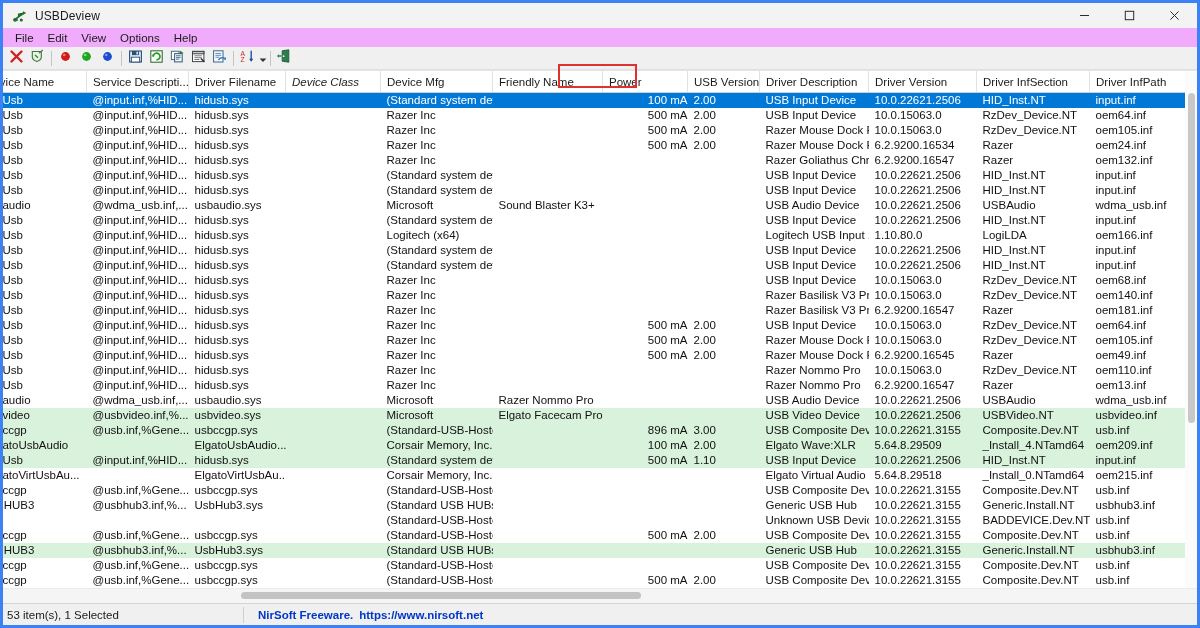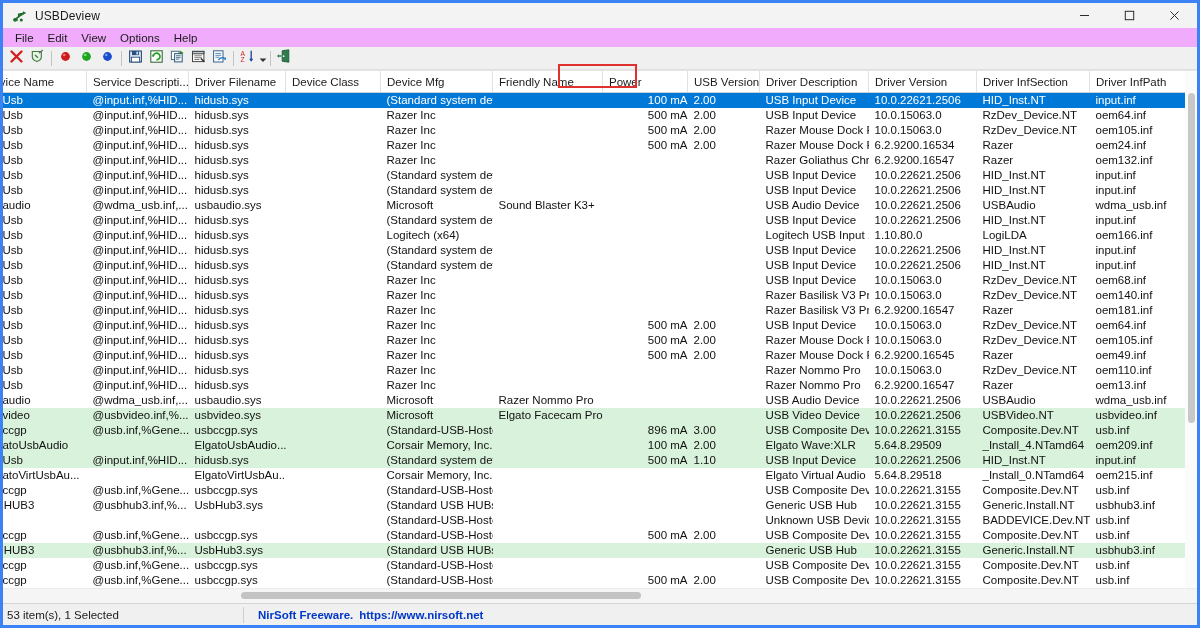--- a/index.html
+++ b/index.html
@@ -372,21 +372,21 @@
     </div>
   </div>
 
   <div class="listwrap">
     <table class="grid">
       <thead>
         <tr id="header-row">
             <th style="width: 90px;">rvice Name</th>
             <th style="width: 95px; margin-left: 23px;">Service Descripti...</th>
             <th style="width: 90px;">Driver Filename</th>
-            <th style="width: 88px;">Device Class</th>
+            <th style="width: 88px; font-style: italic;">Device Class</th>
             <th style="width: 105px;">Device Mfg</th>
             <th style="width: 103px;">Friendly Name</th>
             <th style="width: 78px;">Power</th>
             <th style="width: 65px;">USB Version</th>
             <th style="width: 102px;">Driver Description</th>
             <th style="width: 101px;">Driver Version</th>
             <th style="width: 106px;">Driver InfSection</th>
             <th style="width: 93px;">Driver InfPath</th>
             <th style="width: 100px;">Instance ID</th>
           </tr>

